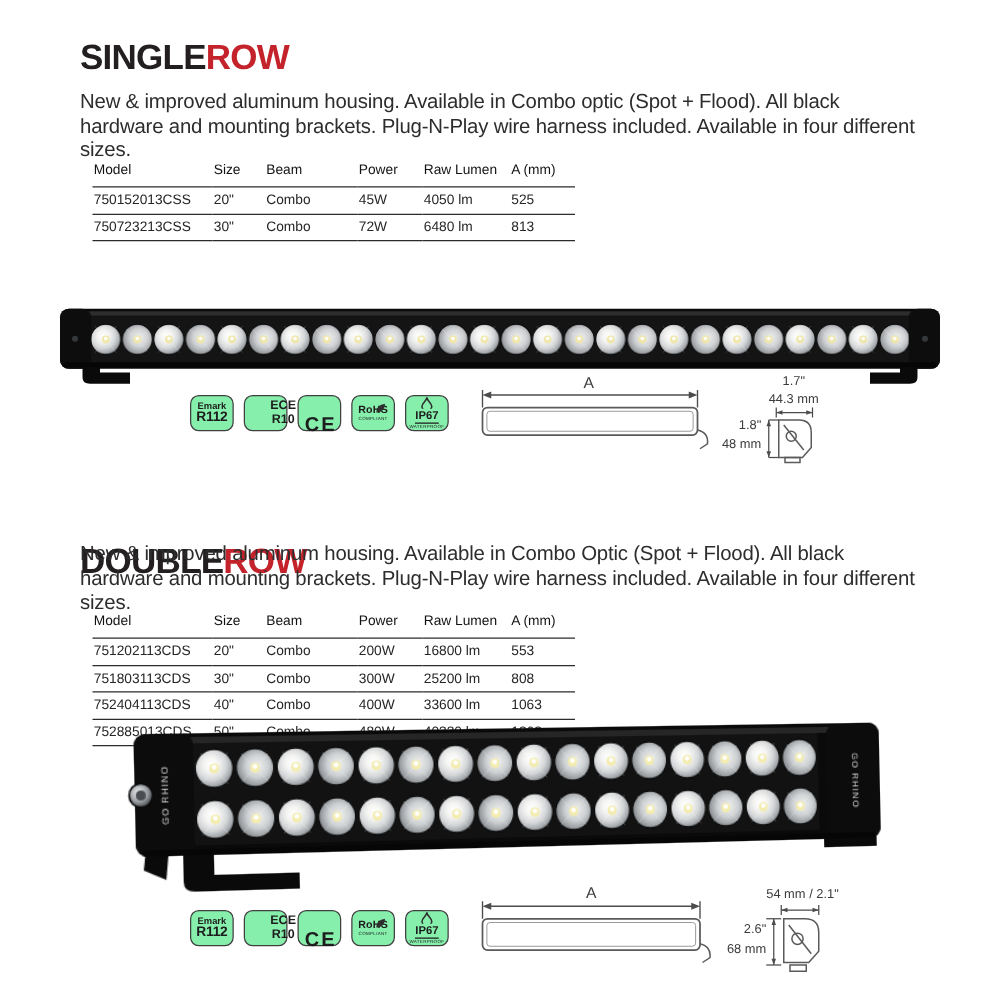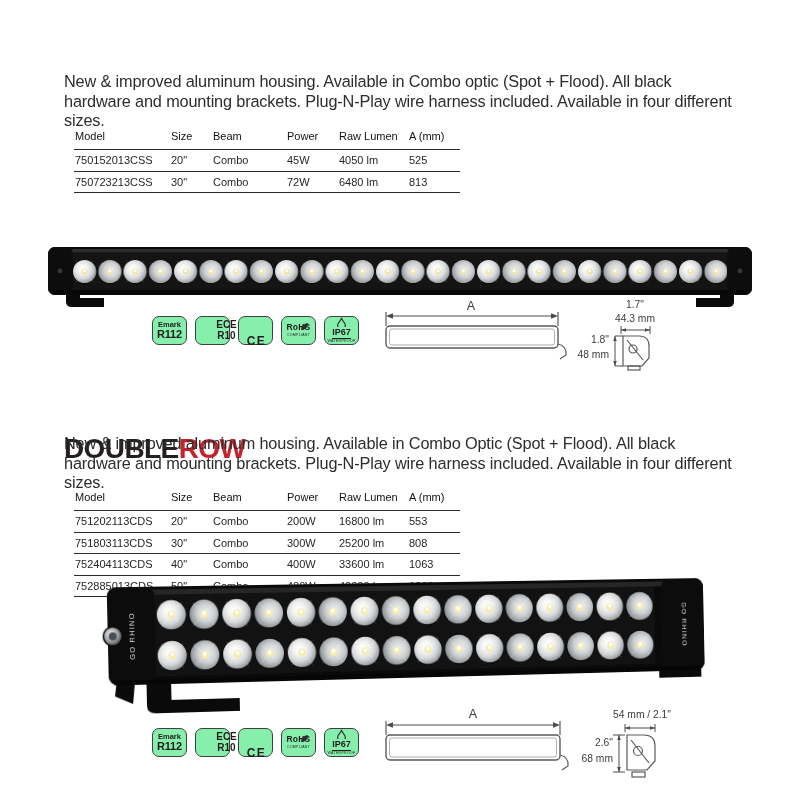--- a/index.html
+++ b/index.html
@@ -22,37 +22,38 @@
   .bar-wrap{position:absolute;}
   .persp{transform:perspective(1300px) rotateY(8deg) rotateZ(-1.3deg);transform-origin:6% 50%;}
 
   .badges{position:absolute;left:152px;display:flex;gap:8px;}
   .badge{width:35px;height:29px;border:1.6px solid #404040;border-radius:7px;background:#86efac;
     display:flex;flex-direction:column;align-items:center;justify-content:center;line-height:1.05;
     box-sizing:border-box;position:relative;color:#1d1d1d;}
   .b-sm{font-size:7.5px;font-weight:bold;}
   .b-lg{font-size:11px;font-weight:bold;letter-spacing:-0.2px;}
   .b-md{font-size:10px;font-weight:bold;margin-left:28px;}
-  .b-ce{font-size:12px;font-weight:bold;letter-spacing:1.5px;margin-left:2px;margin-top:21px;}
+  .b-ce{font-size:16px;font-weight:bold;letter-spacing:1.5px;margin-left:2px;margin-top:21px;}
   .b-rohs{font-size:8.5px;font-weight:bold;letter-spacing:0.2px;}
   .b-ip{font-size:9px;font-weight:bold;border-bottom:1.3px solid #1d1d1d;padding-bottom:0.5px;}
   .b-tiny{font-size:3.6px;letter-spacing:0.25px;margin-top:1.5px;}
   .leaf-ic{position:absolute;top:5px;right:6px;}
   .drop-ic{margin-bottom:1px;}
 
   svg.diag{position:absolute;overflow:visible;}
   svg text{font-family:"Liberation Sans", sans-serif;}
   .dim-t{font-size:10.3px;fill:#3c3c3c;}
   .dim-a{font-size:12.5px;fill:#3c3c3c;}
 </style>
 </head>
 <body>
 
 <div id="canvas">
 
+  <h1 class="sec-title" style="top:30px;"><span>SINGLE</span><span class="red">ROW</span></h1>
 
   <p class="desc" style="top:72px;">New &amp; improved aluminum housing. Available in Combo optic (Spot + Flood). All black hardware and mounting brackets. Plug-N-Play wire harness included. Available in four different sizes.</p>
 
   <table class="spec" style="top:125px;">
     <colgroup>
         <col style="width:96px">
         <col style="width:42px">
         <col style="width:74px">
         <col style="width:52px">
         <col style="width:70px">

